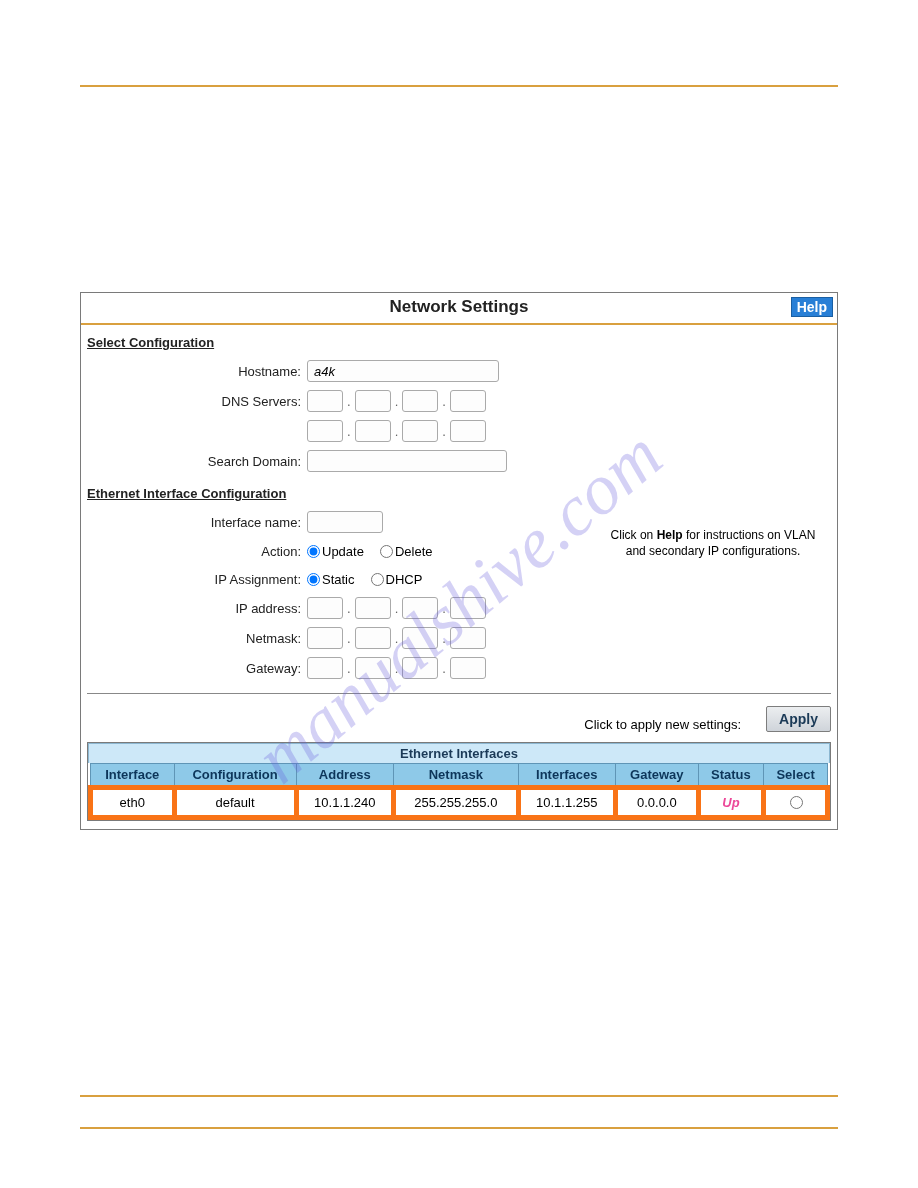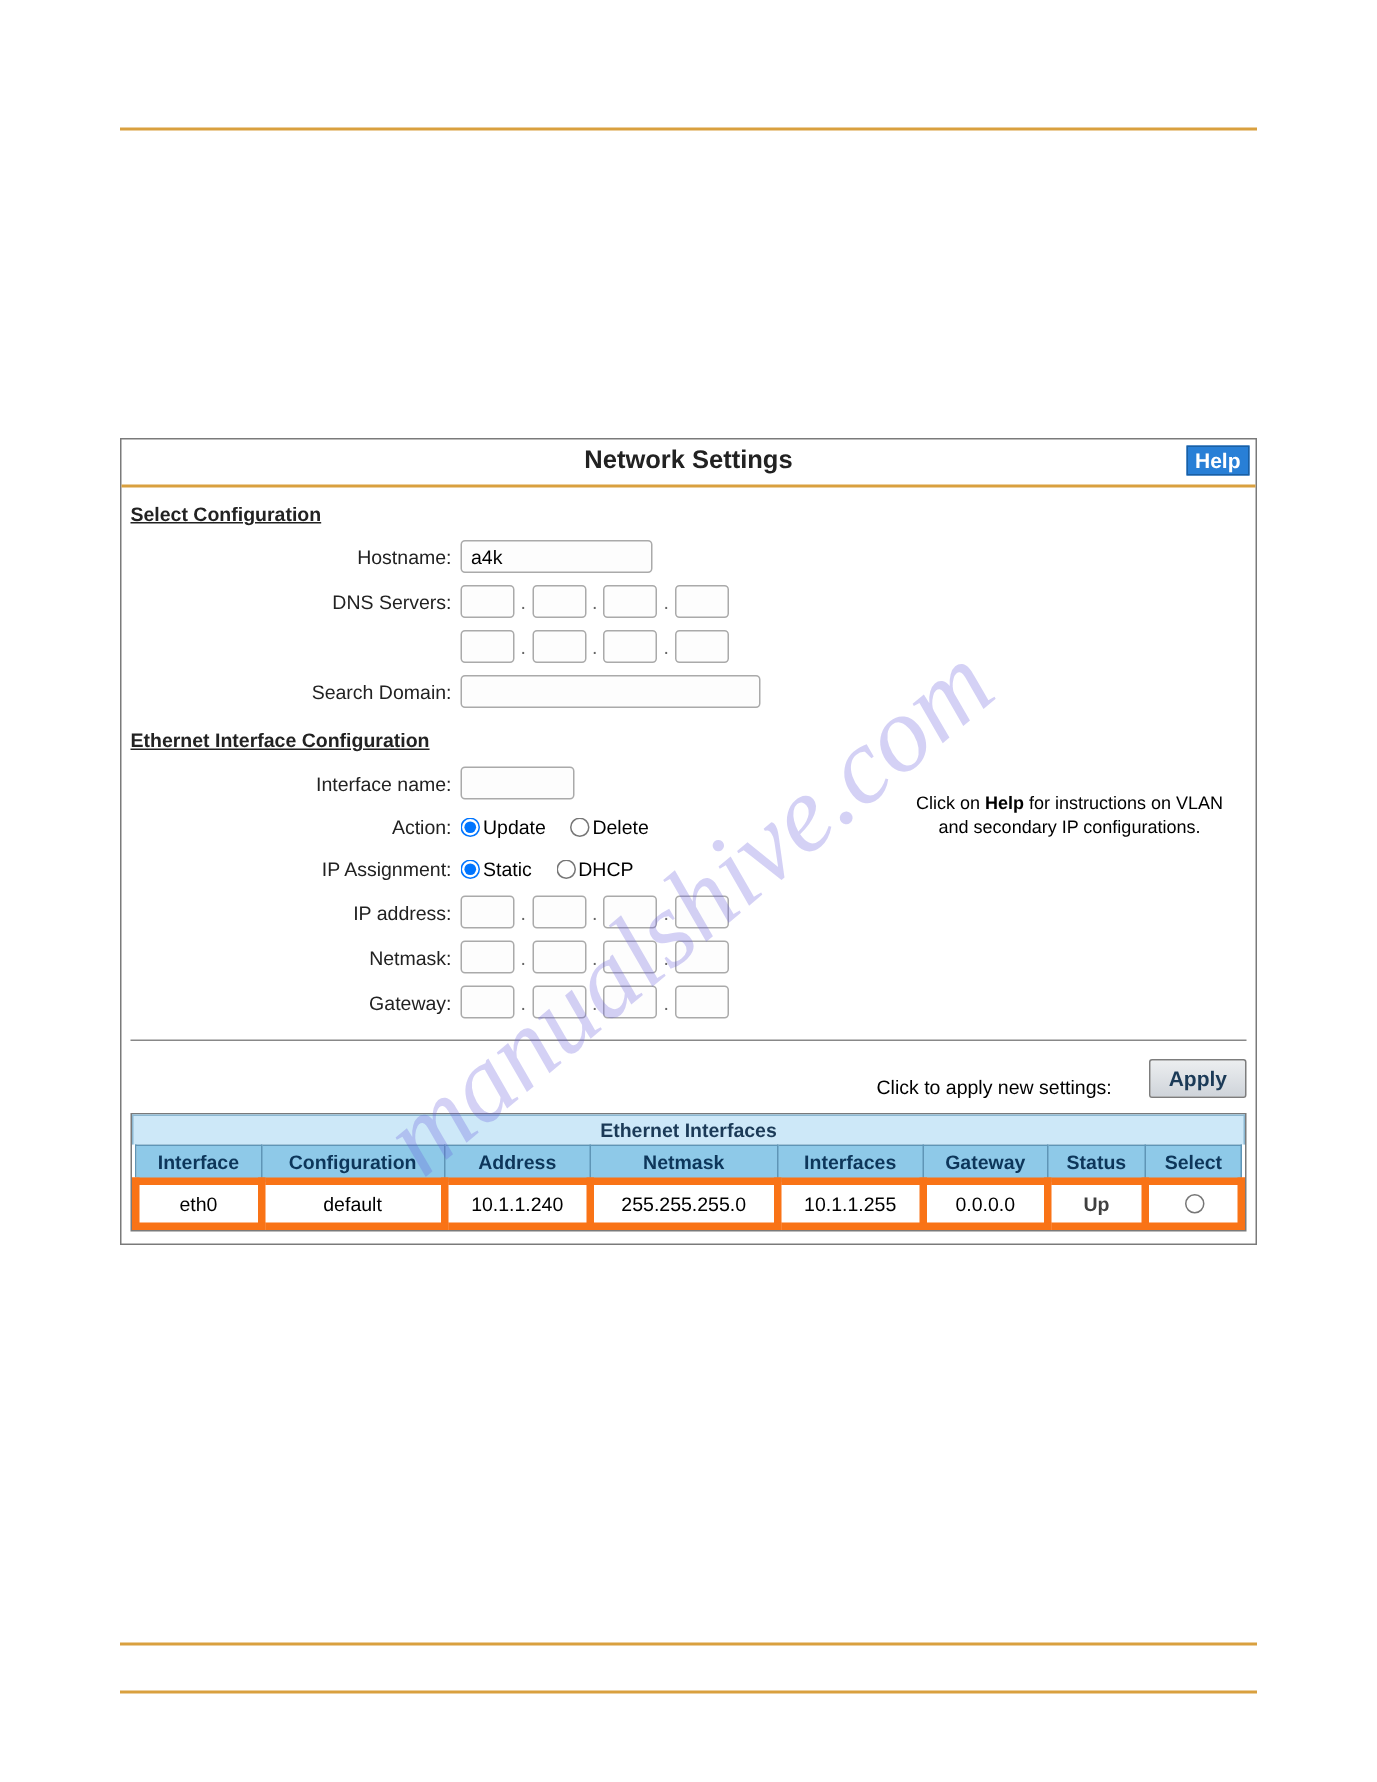--- a/index.html
+++ b/index.html
@@ -82,21 +82,21 @@
       gap: 4px;
     }
     input[type="text"] {
       border: 1px solid #aaa;
       border-radius: 3px;
       height: 22px;
       padding: 2px 6px;
       font-size: 13px;
       background: #fdfdfd;
     }
-    .wide { width: 128px; }
+    .wide { width: 192px; font-style: italic; }
     .wider { width: 200px; }
     .oct { width: 36px; text-align: center; }
     .iface { width: 76px; }
     .dot { color:#666; }
     .divider {
       margin: 10px 6px 6px 6px;
       border: none;
       border-top: 1px solid #888;
     }
     .apply-row {
@@ -142,21 +142,21 @@
       font-weight: bold;
       padding: 3px 6px;
       font-size: 13px;
     }
     table.eth td {
       border: 5px solid #f97316;
       padding: 3px 6px;
       text-align: center;
       font-size: 13px;
     }
-    .status-up { color: #404040; font-weight: bold; }
+    .status-up { color: #ec4899; font-weight: bold; font-style: italic; }
     .watermark {
       position: absolute;
       left: 50%;
       top: 50%;
       transform: translate(-50%, -50%) rotate(-40deg);
       font-size: 72px;
       color: rgba(100, 90, 220, 0.28);
       font-family: Georgia, 'Times New Roman', serif;
       font-style: italic;
       pointer-events: none;

